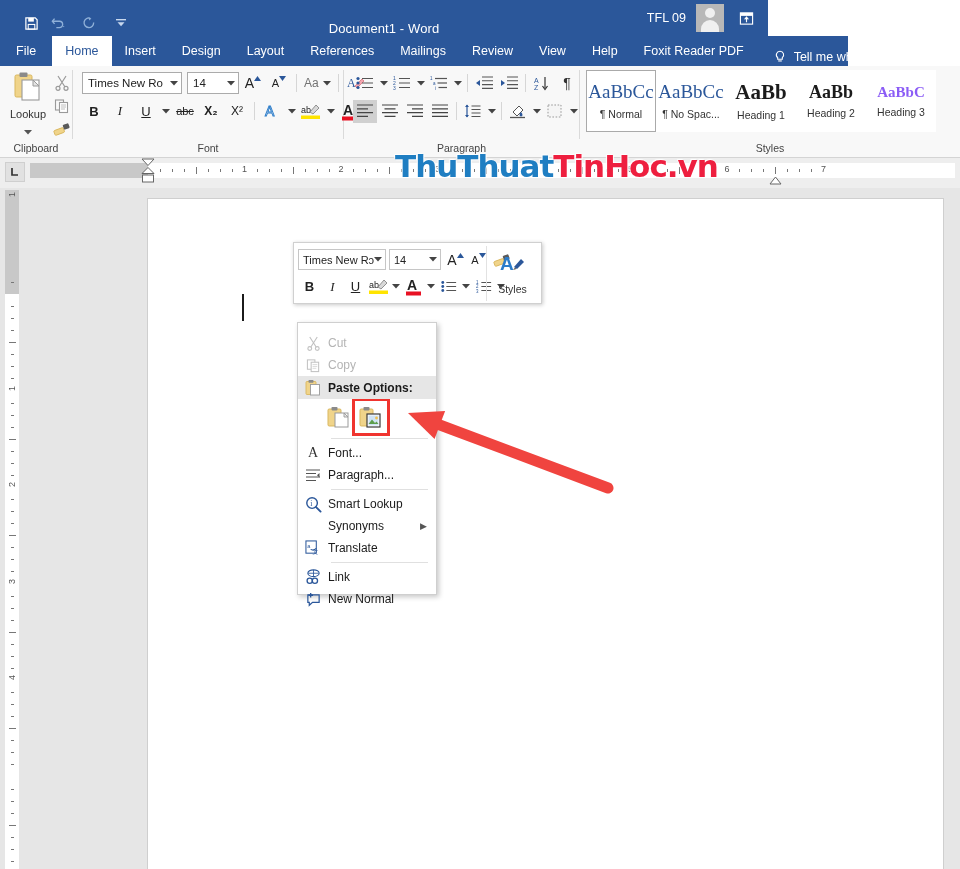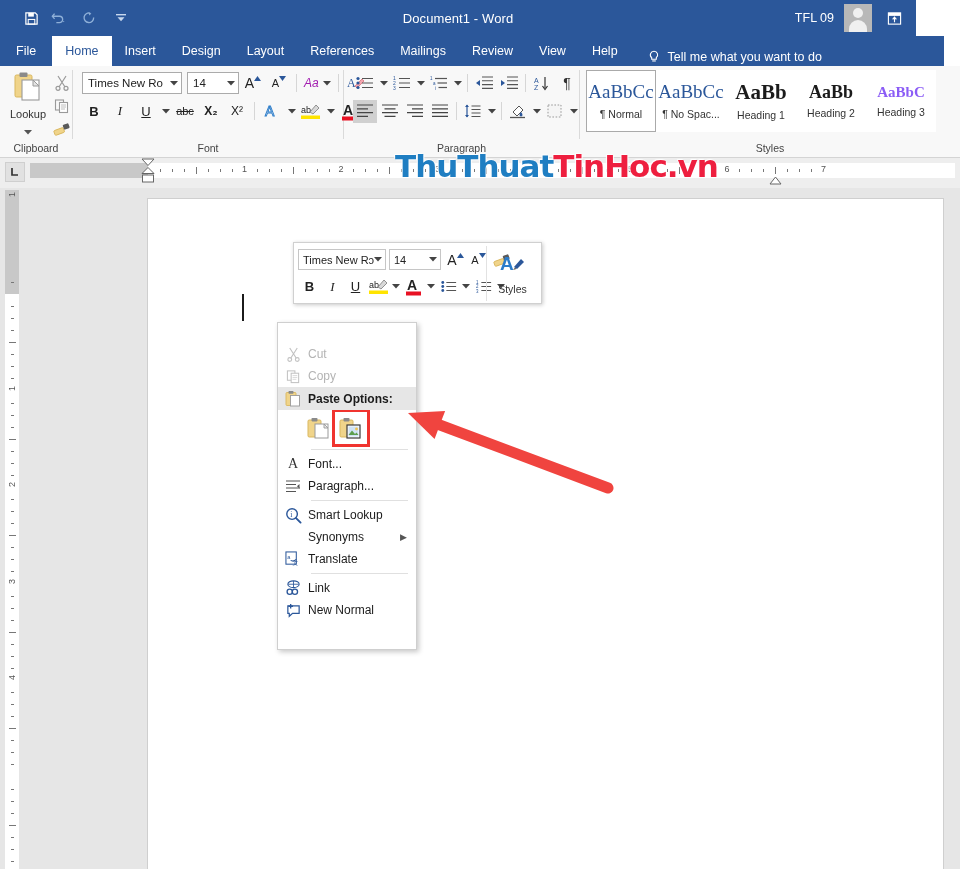--- a/index.html
+++ b/index.html
@@ -5,23 +5,23 @@
   * { box-sizing: border-box; margin: 0; padding: 0; }
   html, body {
     width: 960px; height: 869px;
     font-family: "Liberation Sans", sans-serif;
     overflow: hidden;
     background: #ffffff;
   }
 
   
   .titlebar {
-    position: absolute; left: 0; top: 0; width: 916px; height: 36px;
+    position: absolute; left: 0; top: 0; width: 768px; height: 36px;
     background: #2b579a;
-    display: flex; align-items: center;
+    display: flex; align-items: flex-end;
   }
   .qat { display: flex; align-items: center; gap: 2px; padding-left: 18px; }
   .qat-btn {
     width: 26px; height: 26px; display: flex; align-items: center; justify-content: center;
     color: #ffffff;
   }
   .qat-btn svg { display: block; }
   .qat-sep { width: 4px; }
   .title-text {
     position: absolute; left: 0; right: 0; text-align: center;
@@ -40,21 +40,21 @@
     border-radius:50%; background:#f0f0f0;
   }
   .avatar::after {
     content:""; position:absolute; left:5px; top:16px; width:18px; height:13px;
     border-radius:9px 9px 0 0; background:#f0f0f0;
   }
   .ribbon-display { width: 24px; height: 24px; display:flex; align-items:center; justify-content:center; }
 
   
   .tabbar {
-    position: absolute; left: 0; top: 36px; width: 944px; height: 30px;
+    position: absolute; left: 0; top: 36px; width: 848px; height: 30px;
     background: #2b579a;
     display: flex; align-items: flex-end;
   }
   .tab {
     height: 30px; padding: 0 13px; display: flex; align-items: center;
     color: #ffffff; font-size: 12.5px; white-space: nowrap;
   }
   .tab.first { padding: 0 16px; }
   .tab.active { background: #ffffff; color: #2b579a; }
   .tellme { display: flex; align-items: center; gap: 7px; padding-left: 16px; }
@@ -199,24 +199,24 @@
   .mt-btn { min-width:23px; height:23px; display:flex; align-items:center; justify-content:center; font-size:12px; color:#222;}
   .mt-styles {
     position:absolute; right:3px; top:3px; width:52px; height:55px;
     display:flex; flex-direction:column; align-items:center; justify-content:center;
     border-left:1px solid #e2e2e2;
   }
   .mt-styles-label { font-size:10.5px; color:#333; margin-top:6px; }
 
   
   .ctxmenu {
-    position:absolute; left:277px; top:322px; width:140px; height:328px;
+    position:absolute; left:297px; top:322px; width:140px; height:273px;
     background:#ffffff; border:1px solid #cfcfcf;
     box-shadow: 2px 2px 5px rgba(0,0,0,.22);
-    padding: 20px 0;
+    padding: 9px 0;
   }
   .mi { height:22px; display:flex; align-items:center; font-size:12px; color:#1b1b1b; position:relative; }
   .mi .mi-ic { width:30px; display:flex; align-items:center; justify-content:center; }
   .mi .mi-tx { flex:1; white-space:nowrap; }
   .mi.disabled .mi-tx { color:#b4b4b4; }
   .mi.header { background:#e6e6e6; font-weight:bold; height:23px; }
   .mi .submark { font-size:9px; color:#555; padding-right:9px; }
   .mi-sep { height:1px; background:#e0e0e0; margin:3px 8px 3px 33px; }
   .paste-icons { display:flex; align-items:center; padding-left:28px; height:36px; gap:6px; }
   .paste-opt { width:26px; height:26px; display:flex; align-items:center; justify-content:center; }
@@ -277,20 +277,21 @@
   <div class="tab first">File</div>
   <div class="tab active">Home</div>
   <div class="tab">Insert</div>
   <div class="tab">Design</div>
   <div class="tab">Layout</div>
   <div class="tab">References</div>
   <div class="tab">Mailings</div>
   <div class="tab">Review</div>
   <div class="tab">View</div>
   <div class="tab">Help</div>
+  <div class="tab">Foxit Reader PDF</div>
   <div class="tellme">
     <span class="bulb">
       <svg width="12" height="15" viewBox="0 0 12 15">
           <path d="M6 1.2 a3.6 3.6 0 0 1 2.3 6.4 v1.6 H3.7 V7.6 A3.6 3.6 0 0 1 6 1.2z" fill="none" stroke="#fff" stroke-width="1.1"></path>
           <rect x="4.2" y="10.4" width="3.6" height="1.1" fill="#fff"></rect>
         </svg>
     </span>
     <span class="tab" style="padding:0;height:auto;">Tell me what you want to do</span>
   </div>
 </div>
@@ -365,21 +366,21 @@
               </svg>
           </div>
           <div class="rbtn">
             <span style="font-size:11px;color:#222;">A</span>
             <svg width="7" height="7" viewBox="0 0 7 7" style="margin-bottom:7px">
                 <path d="M0 0 L7 0 L3.5 5z" fill="#2b579a"></path>
               </svg>
           </div>
           <div class="vsep"></div>
           <div class="rbtn wide">
-            <span style="font-size:12px;color:#a21caf;font-style:italic;">Aa</span>
+            <span style="font-size:12px;color:#737373;">Aa</span>
             <svg width="8" height="5" viewBox="0 0 8 5" style="margin-left:4px">
                 <path d="M0 0 L8 0 L4 4.5z" fill="#444"></path>
               </svg>
           </div>
           <div class="vsep"></div>
           <div class="rbtn">
             <svg width="18" height="17" viewBox="0 0 18 17">
                 <text x="0" y="12" font-size="12" font-family="Liberation Serif, serif" fill="#2b579a">A</text>
                 <path d="M8 11 L15 4 L17 6 L10 13z" fill="#f4a7b0" stroke="#d4737f" stroke-width=".8"></path>
               </svg>

